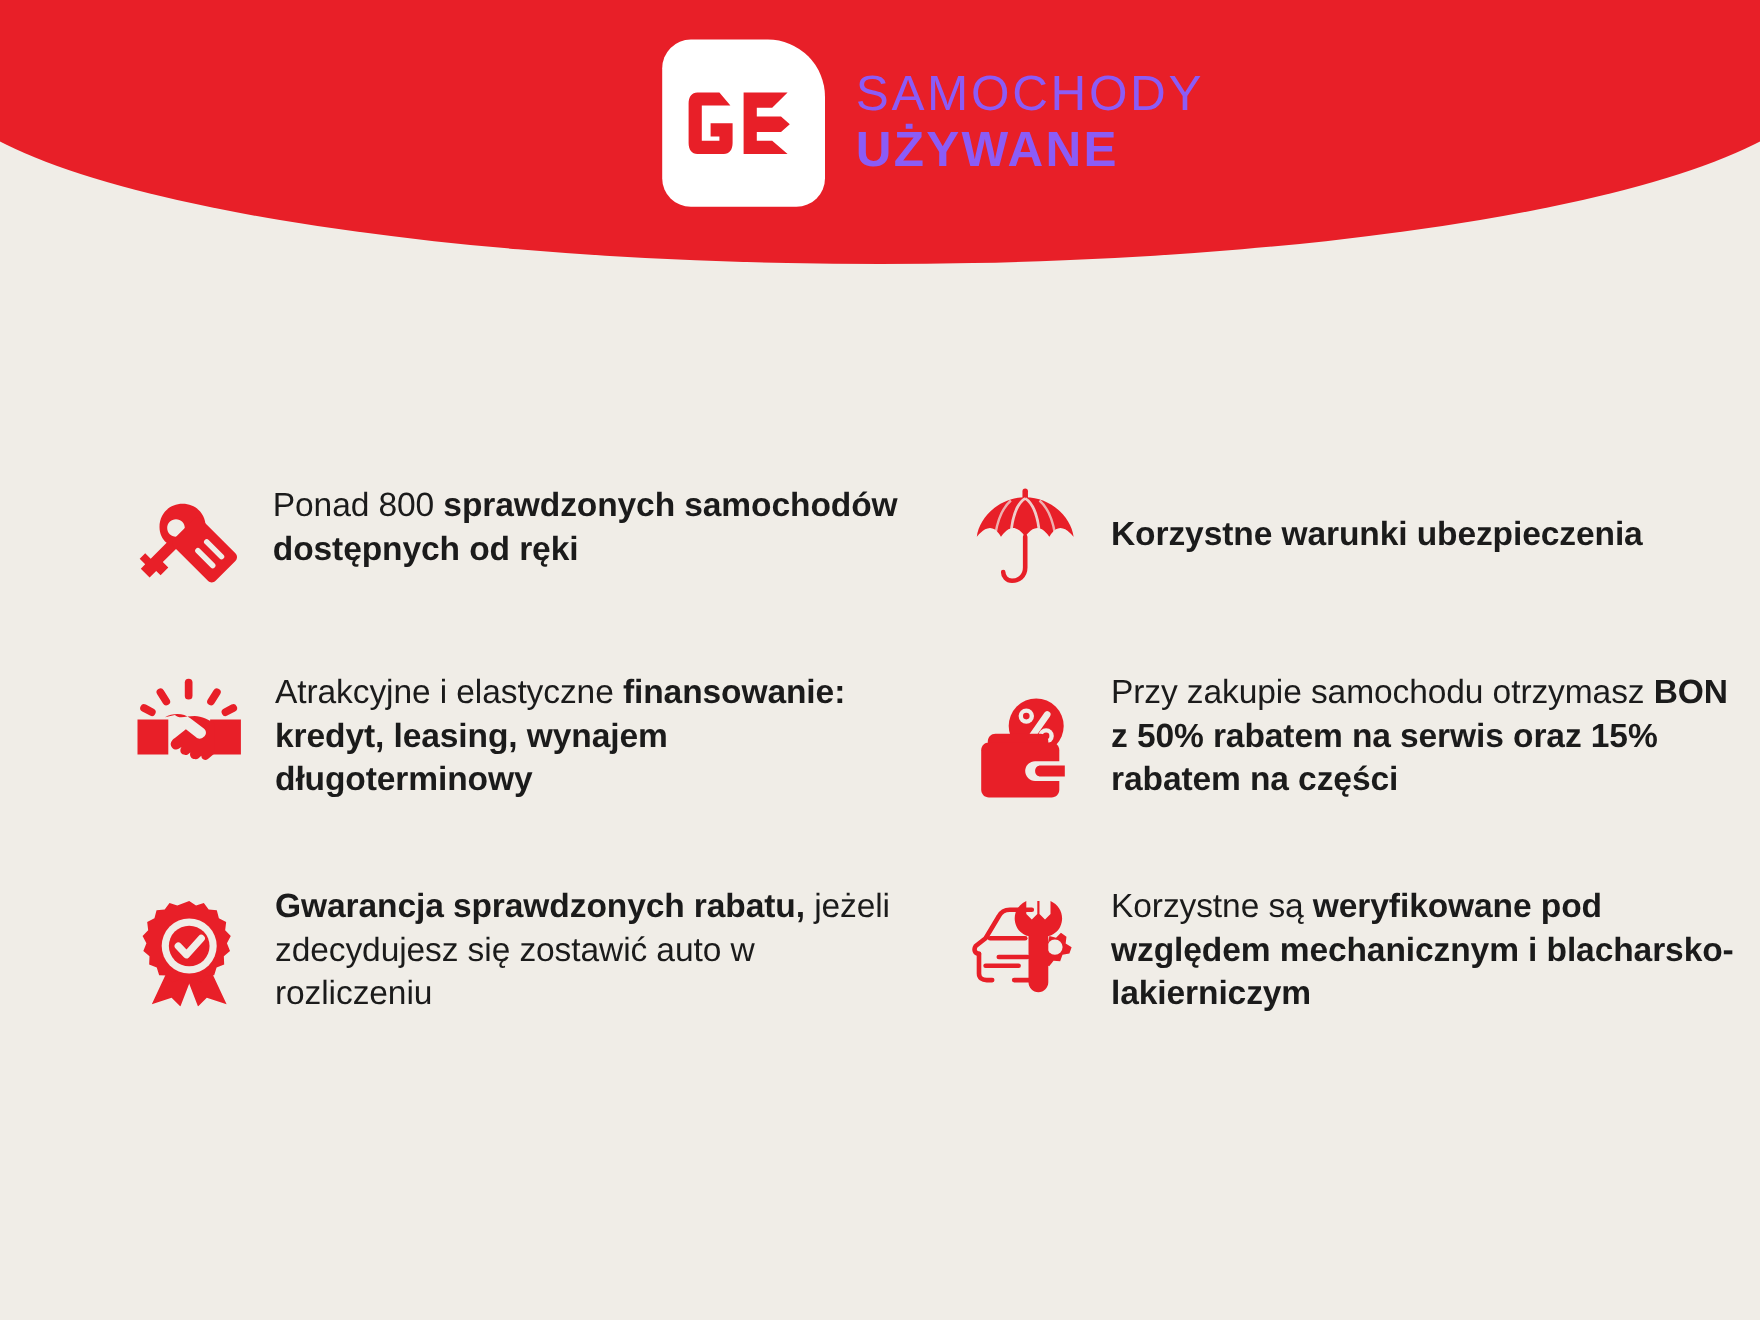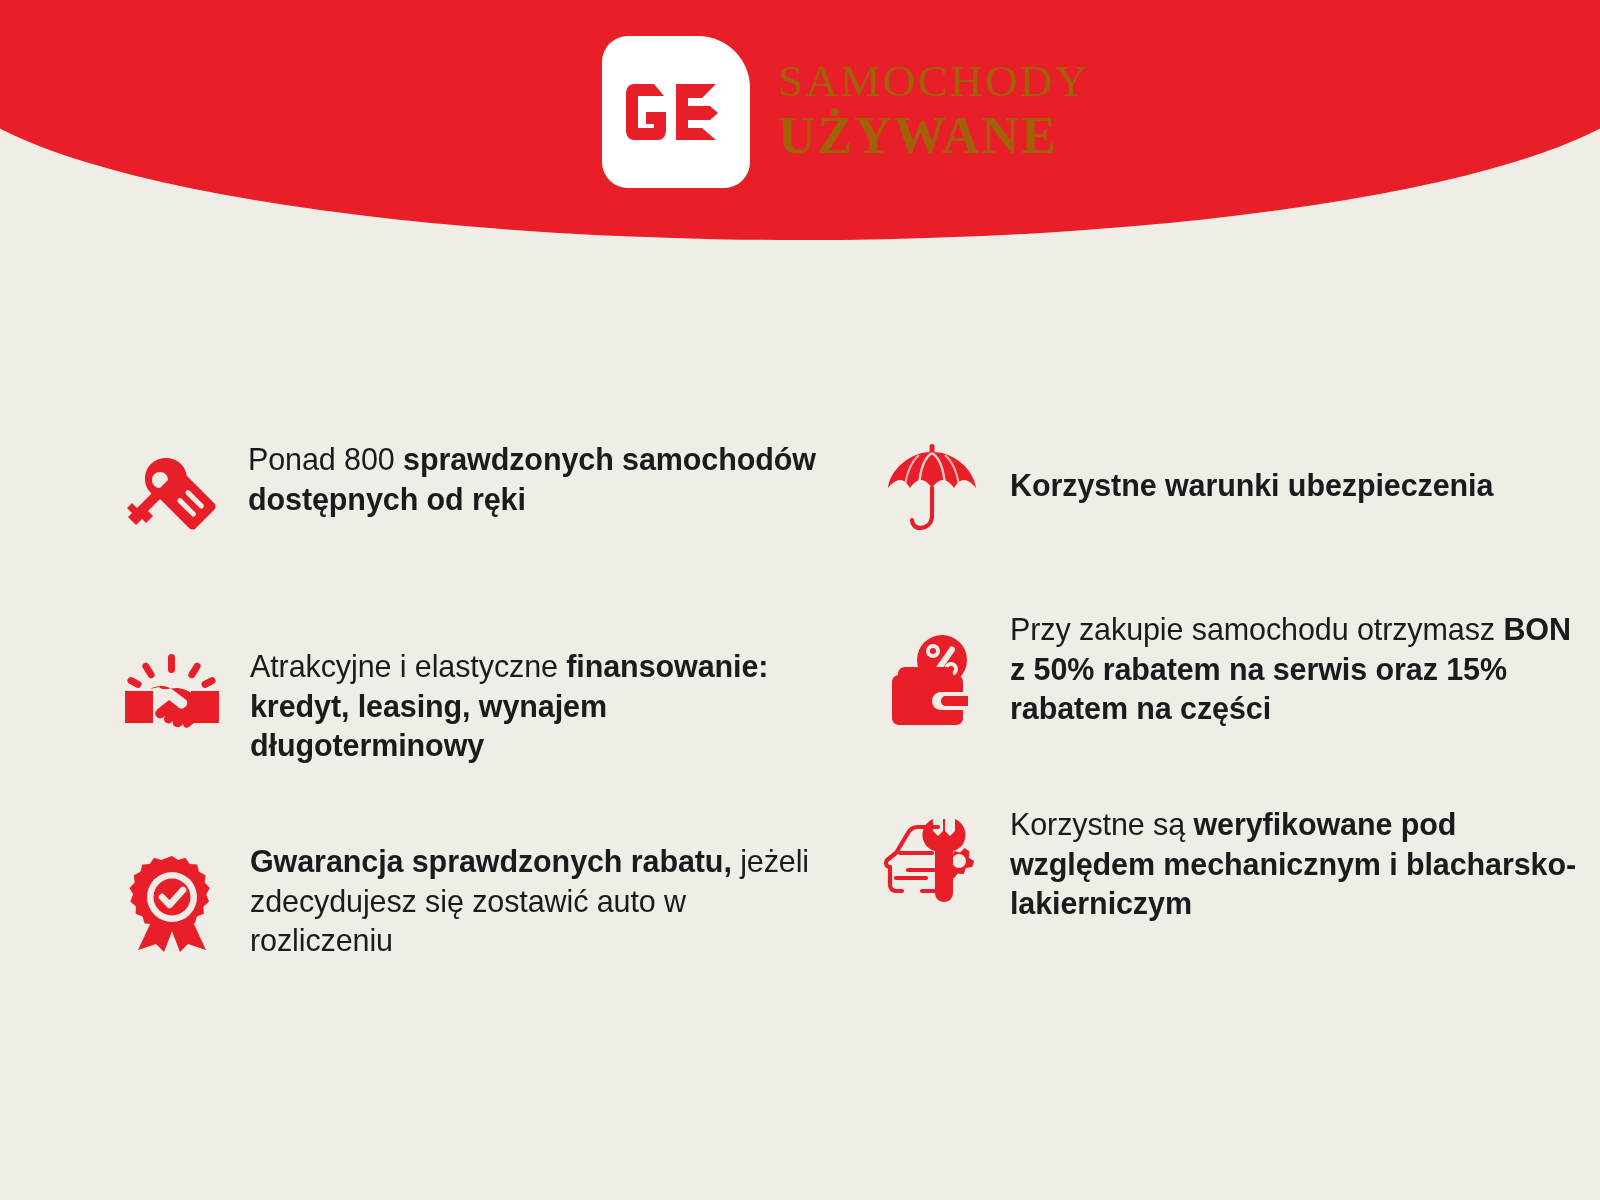--- a/index.html
+++ b/index.html
@@ -59,33 +59,32 @@
   }
   .logo-mark .gb {
     position: absolute;
     inset: 0;
     display: flex;
     align-items: center;
     justify-content: center;
   }
 
   .logo-text {
-    color: #a16207;
+    color: #8b5cf6;
     line-height: 1.0;
     padding-bottom: 4px;
-    font-family: Liberation Serif, serif;
   }
   .logo-text .line1 {
     font-size: 45px;
     font-weight: 300;
     letter-spacing: 2.4px;
     display: block;
   }
   .logo-text .line2 {
-    font-size: 52px;
+    font-size: 45px;
     font-weight: bold;
     letter-spacing: 2.0px;
     display: block;
     margin-top: 6px;
   }
 
   
   .features {
     position: absolute;
     top: 440px;
@@ -96,21 +95,21 @@
     column-gap: 40px;
     padding-left: 120px;
     z-index: 2;
   }
 
   .col {
     display: flex;
     flex-direction: column;
   }
   .col-left  > .feature:nth-child(1) { height: 170px; gap: 24px; }
-  .col-left  > .feature:nth-child(2) { height: 195px; margin-top: 37px; }
+  .col-left  > .feature:nth-child(2) { height: 195px; }
   .col-right > .feature:nth-child(1) { height: 170px; text-align: center; }
   .col-right > .feature:nth-child(2) { height: 195px; }
 
   .feature {
     display: flex;
     align-items: flex-start;
     gap: 26px;
   }
   .feature .icon-slot {
     width: 104px;

